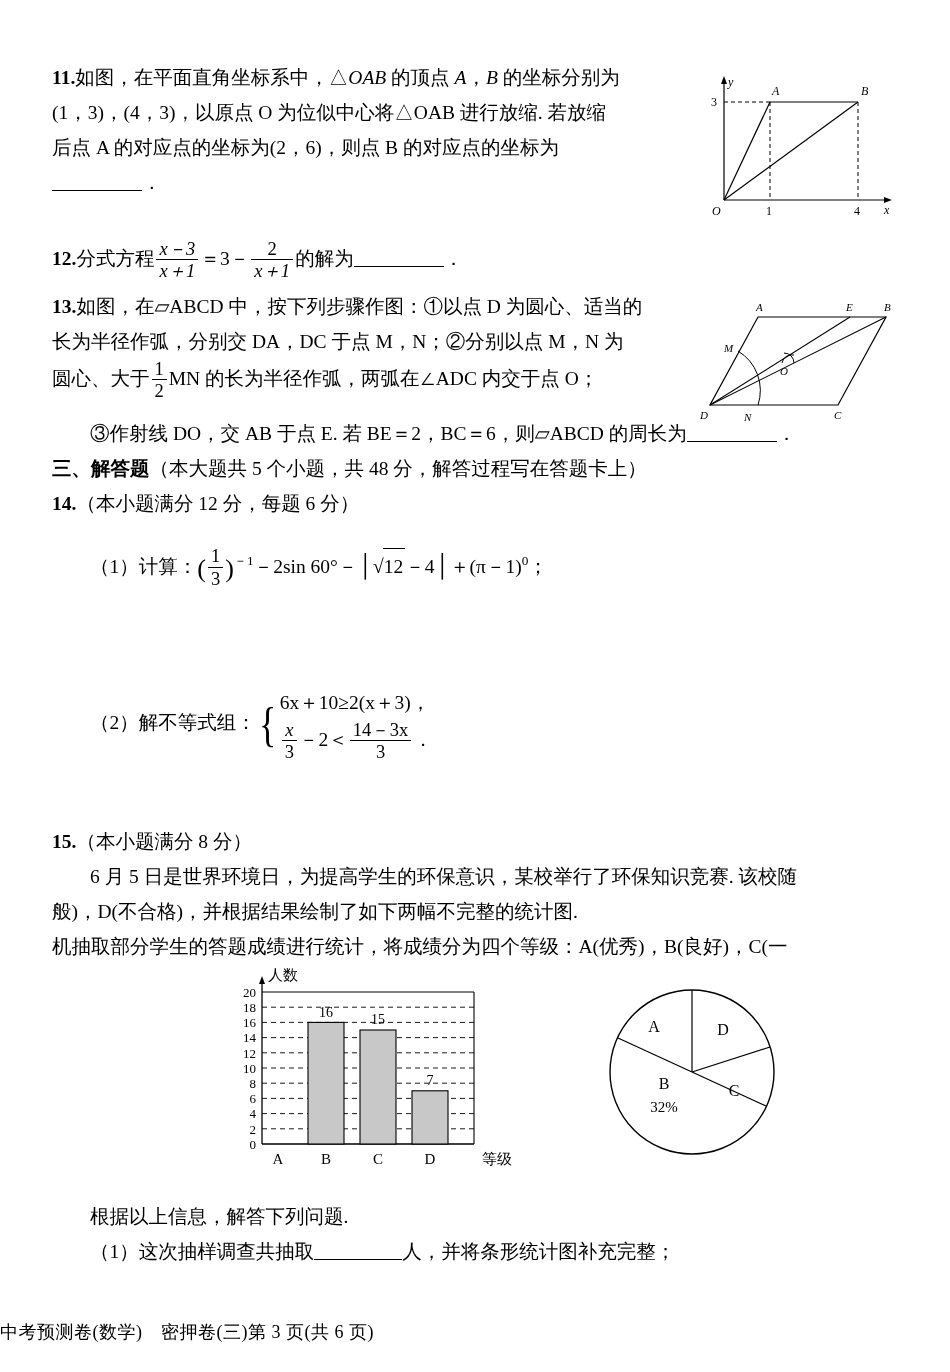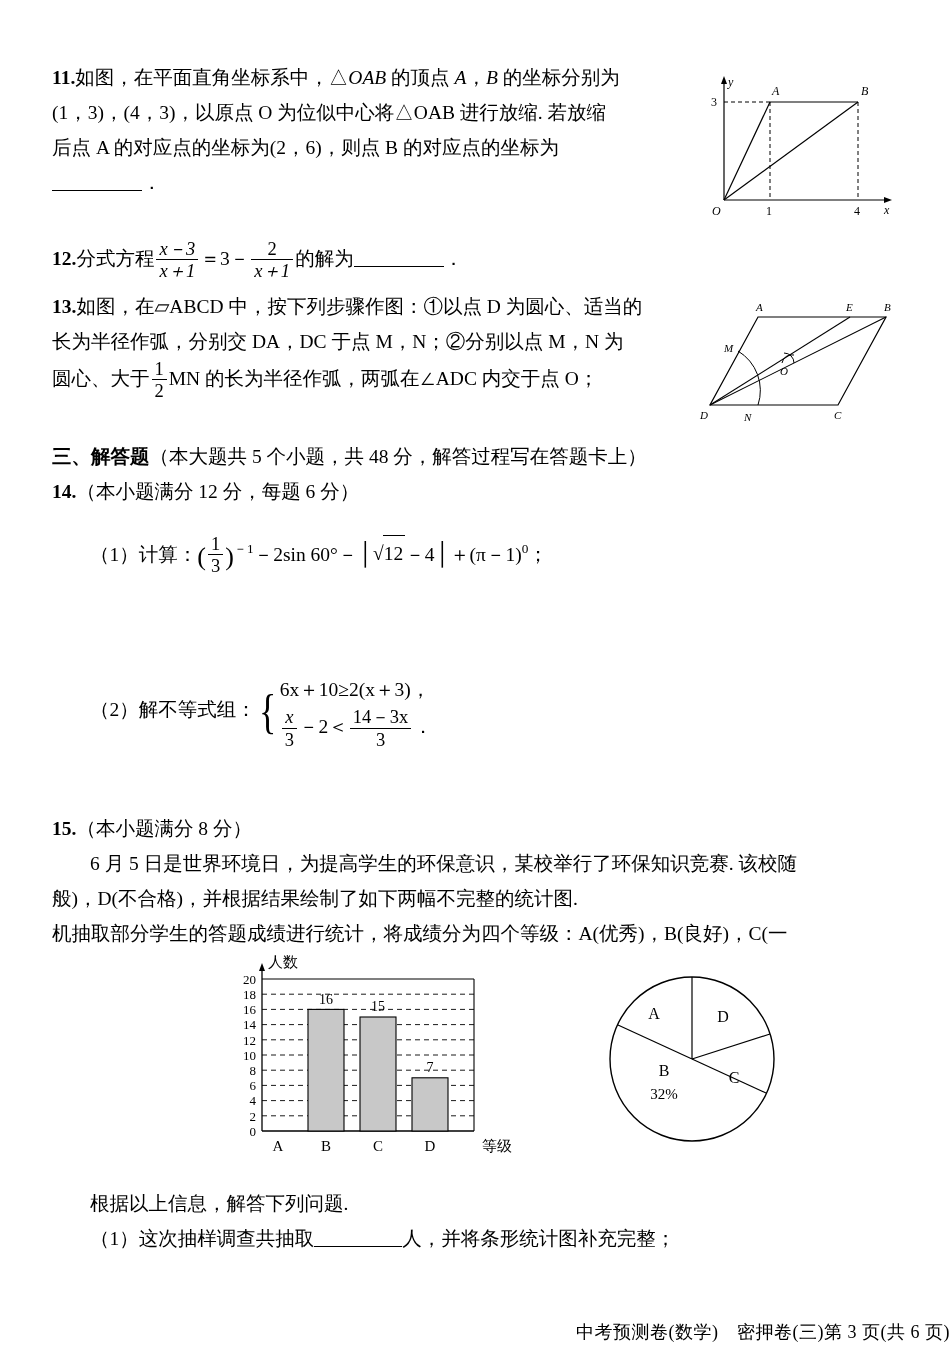--- a/index.html
+++ b/index.html
@@ -78,21 +78,21 @@
     position:relative;
     height:215px;
     margin-top:4px;
   }
   .barchart{position:absolute;left:150px;top:0;}
   .piechart{position:absolute;left:540px;top:4px;}
   .footer{
     position:absolute;
     left:0;right:0;
     bottom:28px;
-    text-align:right;
+    text-align:left;
     font-size:18px;
     letter-spacing:0.5px;
   }
   .spacer-lg{height:96px;}
   .spacer-md{height:34px;}
   .q14line{margin-left:38px;}
   .sysrows{
     display:inline-block;
     vertical-align:middle;
     text-align:left;
@@ -178,20 +178,23 @@
           <text x="46" y="126" font-size="11" font-style="italic" font-family="Liberation Serif, serif">N</text>
           <text x="82" y="80" font-size="11" font-style="italic" font-family="Liberation Serif, serif">O</text>
         </svg>
       </div>
 
       <div class="row" style="width:640px;"><span class="qnum">13.</span><span>如图，在▱ABCD 中，按下列步骤作图：①以点 D 为圆心、适当的</span></div>
       <div class="row" style="width:640px;">长为半径作弧，分别交 DA，DC 于点 M，N；②分别以点 M，N 为</div>
       <div class="row" style="width:640px;">
         <span>圆心、大于</span><span class="frac"><span class="num">1</span><span class="den">2</span></span><span>MN 的长为半径作弧，两弧在∠ADC 内交于点 O；</span>
       </div>
+      <div class="row" style="margin-top:14px;">
+        <span style="display:inline-block;width:38px;"></span><span>③作射线 DO，交 AB 于点 E. 若 BE＝2，BC＝6，则▱ABCD 的周长为</span><span class="blank" style="width:90px;"></span><span>．</span>
+      </div>
     </div>
 
     <div class="sechead">
       <b>三、解答题</b><span>（本大题共 5 个小题，共 48 分，解答过程写在答题卡上）</span>
     </div>
 
     <div class="q">
       <div class="row">
         <span class="qnum">14.</span><span>（本小题满分 12 分，每题 6 分）</span>
       </div>

